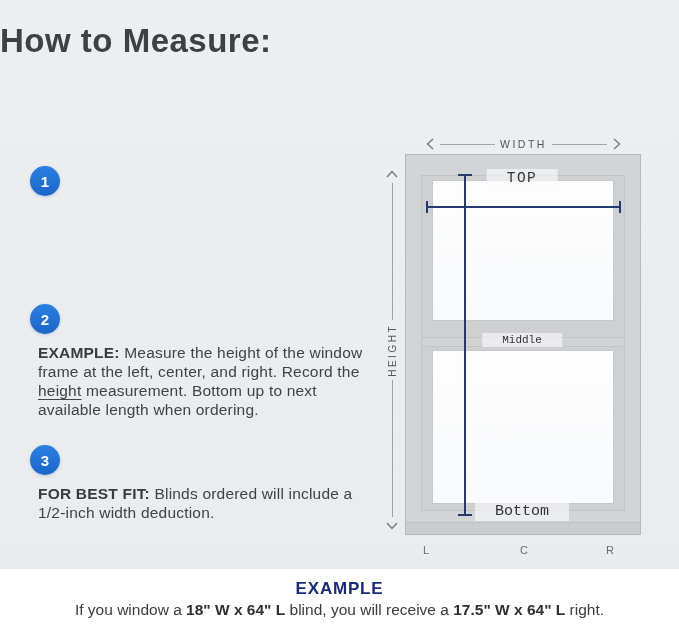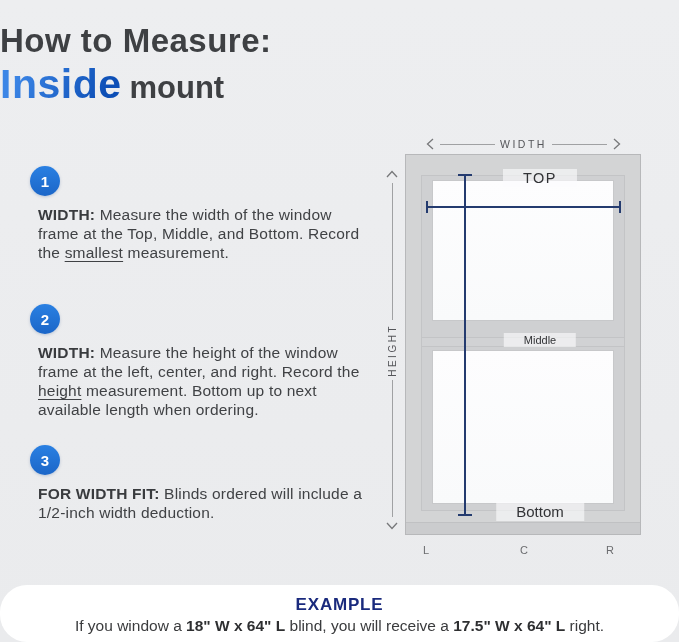--- a/index.html
+++ b/index.html
@@ -57,78 +57,74 @@
     background:#d3d4d5; border:1px solid #b7b8ba;
   }
   .opening { position:absolute; left:15px; right:15px; top:20px; bottom:23px; }
   .sash { background:#cfd0d2; border:1px solid #c3c4c6; }
   .sash-top    { height:163px; padding:4px 10px 16px; }
   .sash-bottom { height:165px; padding:3px 10px 6px; }
   .rail { height:8px; background:#d1d2d4; border-left:1px solid #c3c4c6; border-right:1px solid #c3c4c6; }
   .pane { width:100%; height:100%; background:linear-gradient(180deg,#fdfdfe,#f9fafb); border:1px solid #c7c8ca; }
   .sill { position:absolute; left:0; right:0; bottom:0; height:12px; background:#cbccce; border-top:1px solid #c0c1c3; }
   .pos-label {
-    position:absolute; left:158px; transform:translateX(-50%);
-    background:rgba(252,252,253,.62); color:#323336; padding:1px 20px; white-space:nowrap;
+    position:absolute; left:140px; transform:translateX(-50%);
+    background:rgba(252,252,253,.62); color:#323336; padding:1px 20px; white-space:nowrap;font-family:Liberation Mono, monospace;
   }
   .pos-top    { top:33px;  font-size:14.5px; letter-spacing:1.5px; }
   .pos-middle { top:197px; font-size:11px; }
   .pos-bottom { top:366px; font-size:15px; }
   .measure-v { position:absolute; left:82px; top:38px; width:2px; height:342px; background:#243b6f; }
   .measure-v::before, .measure-v::after {
     content:""; position:absolute; left:-6px; width:14px; height:2px; background:#243b6f;
   }
   .measure-v::before { top:0; } .measure-v::after { bottom:0; }
   .measure-h { position:absolute; left:44px; top:70px; width:195px; height:2px; background:#243b6f; }
   .measure-h::before, .measure-h::after {
     content:""; position:absolute; top:-5px; width:2px; height:12px; background:#243b6f;
   }
   .measure-h::before { left:0; } .measure-h::after { right:0; }
   .lcr { position:absolute; top:408px; font-size:11px; color:#6b6c6f; letter-spacing:1px; }
   .lcr-l { left:41px; } .lcr-c { left:138px; } .lcr-r { left:224px; }
   
   .footer {
-    position:absolute; left:0; right:0; bottom:0; height:57px;
-    background:#ffffff; text-align:center;border-radius:27px;
+    position:absolute; left:0; right:0; bottom:0; height:73px;
+    background:#ffffff; text-align:center;
   }
   .ex-head { padding-top:10px; font-size:17px; font-weight:700; letter-spacing:.8px; color:#1a2a7d; }
   .ex-text { margin-top:2px; font-size:15.5px; color:#3a3b3d; }
   .ex-text b { font-weight:700; color:#2e2f31; }
 </style>
 </head>
 <body>
 
 <div class="poster">
 
   <div class="hdr">
     <div class="t1">How to Measure:</div>
-    <div class="t2">
-      <span class="inside">Inside</span><span class="mount">mount</span>
-    </div>
   </div>
 
   <div class="step step-1">
     <div class="badge">
       <span>1</span>
     </div>
-    <p class="step-text"><strong>WIDTH:</strong><span> Measure the width of the window frame at the Top, Middle, and Bottom. Record the </span><span class="u">smallest</span><span> measurement.</span></p>
   </div>
 
   <div class="step step-2">
     <div class="badge">
       <span>2</span>
     </div>
-    <p class="step-text"><strong>WIDTH:</strong><span> Measure the height of the window frame at the left, center, and right. Record the </span><span class="u">height</span><span> measurement. Bottom up to next available length when ordering.</span></p>
+    <p class="step-text"><strong>EXAMPLE:</strong><span> Measure the height of the window frame at the left, center, and right. Record the </span><span class="u">height</span><span> measurement. Bottom up to next available length when ordering.</span></p>
   </div>
 
   <div class="step step-3">
     <div class="badge">
       <span>3</span>
     </div>
-    <p class="step-text"><strong>FOR WIDTH FIT:</strong><span> Blinds ordered will include a 1/2-inch width deduction.</span><span class="u"></span><span></span></p>
+    <p class="step-text"><strong>FOR BEST FIT:</strong><span> Blinds ordered will include a 1/2-inch width deduction.</span><span class="u"></span><span></span></p>
   </div>
 
   <div class="diagram">
 
     <div class="width-arrow">
       <svg width="9" height="12" viewBox="0 0 9 12">
           <path d="M7 1 L1.5 6 L7 11" fill="none" stroke="#77787a" stroke-width="1.3"></path>
         </svg>
       <span class="wline"></span>
       <span>WIDTH</span>

